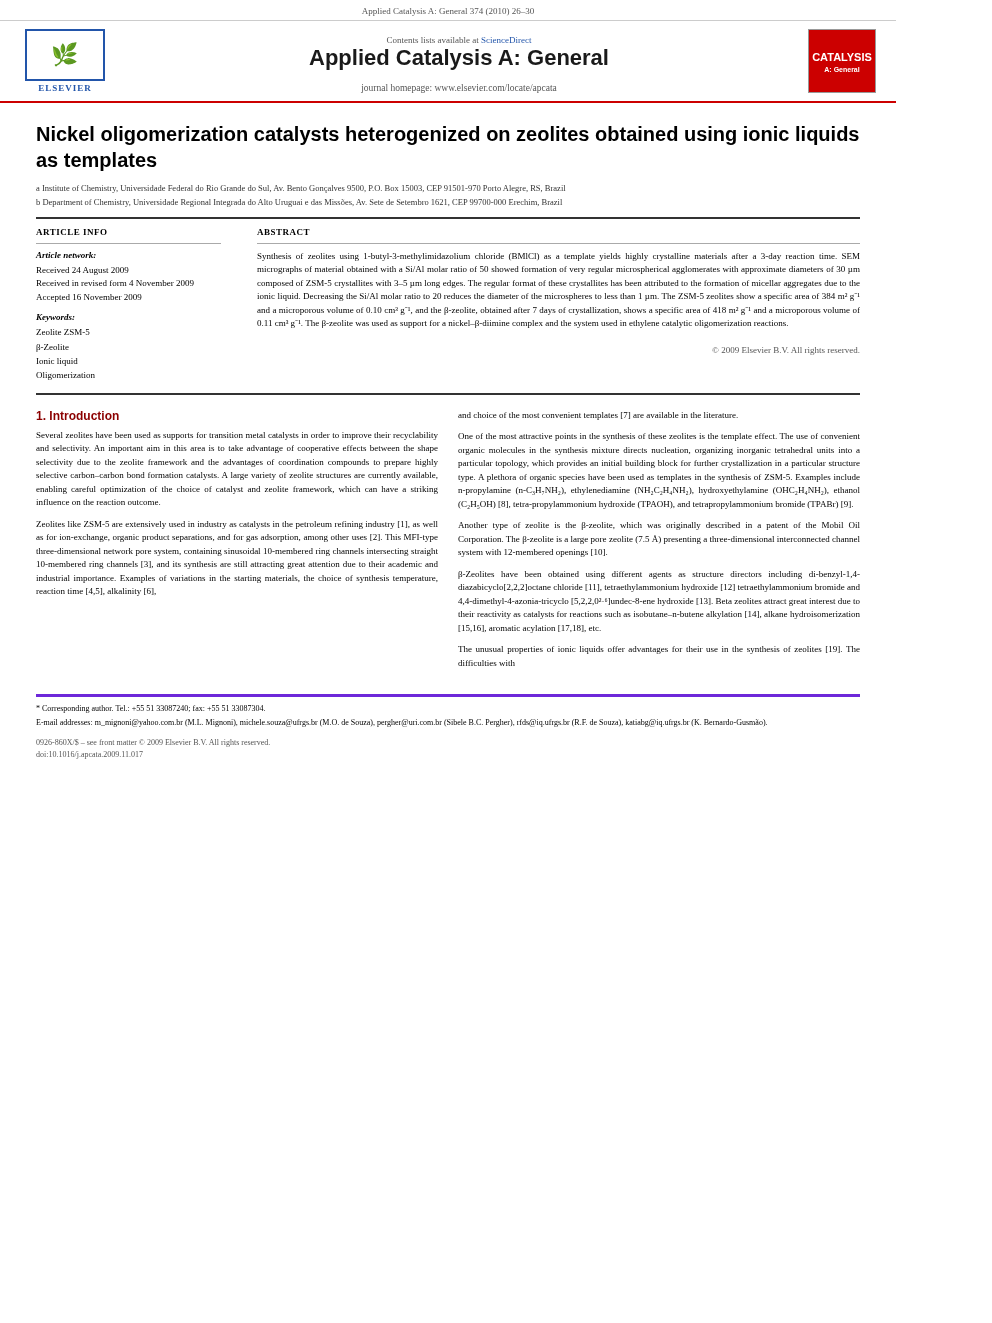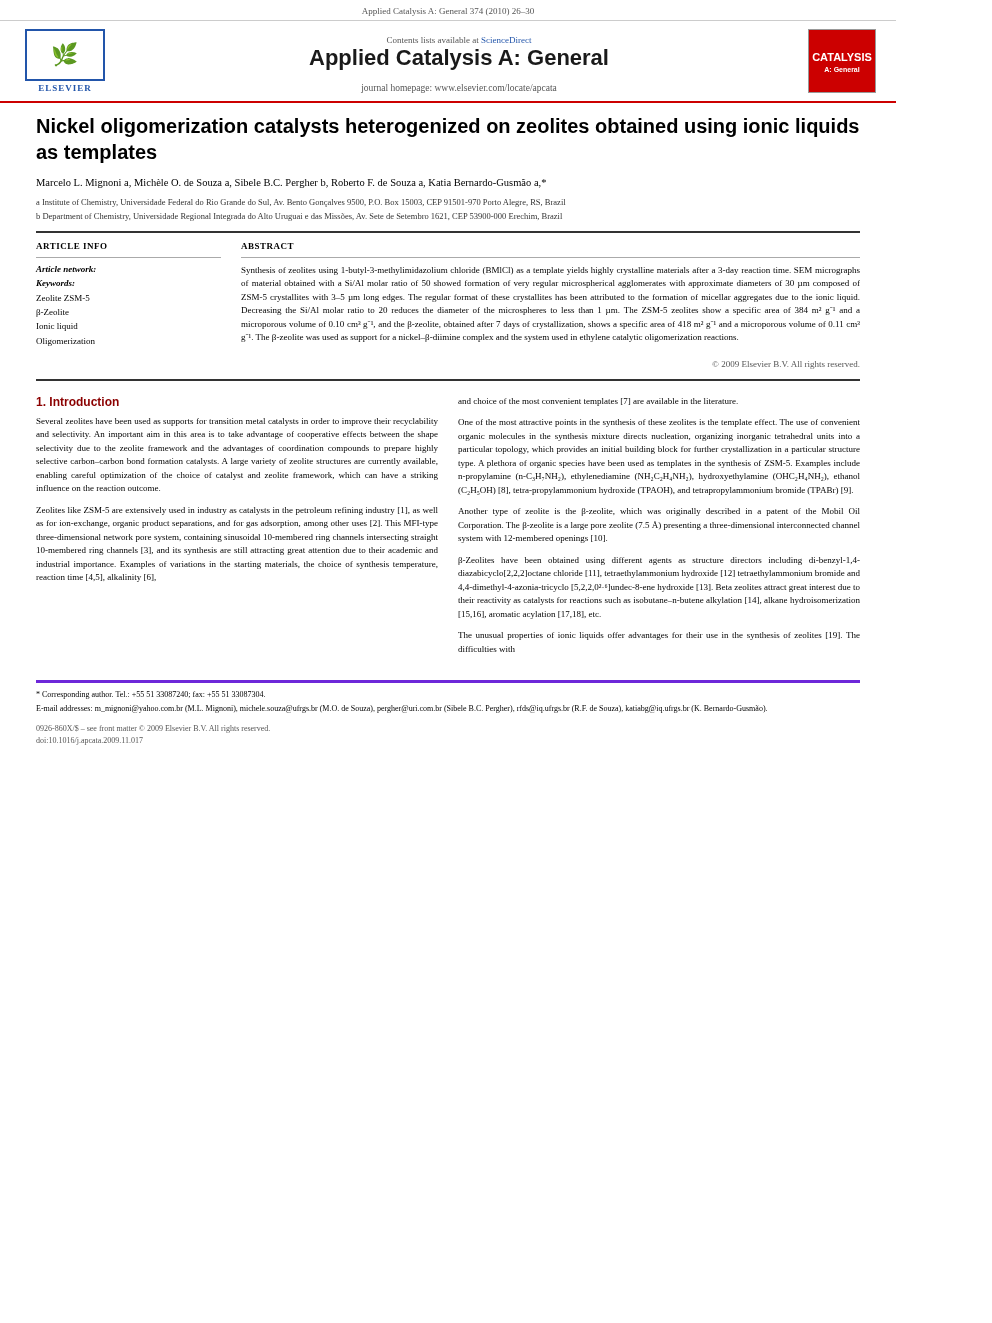--- a/index.html
+++ b/index.html
@@ -128,21 +128,21 @@
     .article-container {
       padding: 10px 36px 20px 36px;
     }
     .article-title {
       font-size: 20px;
       font-weight: bold;
       color: #000;
       font-family: Arial, Helvetica, sans-serif;
       line-height: 1.3;
       margin-bottom: 10px;
-      margin-top: 0;
+      margin-top: 8px;
     }
     .article-authors {
       font-size: 10.5px;
       color: #000;
       margin-bottom: 6px;
       line-height: 1.5;
     }
     .affiliations {
       font-size: 8.5px;
       color: #333;
@@ -159,21 +159,21 @@
       margin: 6px 0;
     }
     .divider-bold {
       border: none;
       border-top: 2px solid #333;
       margin: 4px 0;
     }
     
     .two-col {
       display: flex;
-      gap: 20px;
+      gap: 36px;
       margin-top: 8px;
     }
     .left-col {
       width: 185px;
       flex-shrink: 0;
     }
     .right-col {
       flex: 1;
     }
     .section-title {
@@ -305,37 +305,39 @@
     <div class="journal-thumb">
       <div class="journal-thumb-title">CATALYSIS</div>
       <div class="journal-thumb-sub">A: General</div>
     </div>
   </div>
 
   <div class="article-container">
 
     <div class="article-title">Nickel oligomerization catalysts heterogenized on zeolites obtained using ionic liquids as templates</div>
 
-    <div class="article-authors">
-      <span>Marcelo L. Mignoni a, Michèle O. de Souza a, Sibele B.C. Pergher b, Roberto F. de Souza a, Katia Bernardo-Gusmão a,*</span>
-    </div>
 
     <div class="affiliations">
       <div class="affil-line">a Institute of Chemistry, Universidade Federal do Rio Grande do Sul, Av. Bento Gonçalves 9500, P.O. Box 15003, CEP 91501-970 Porto Alegre, RS, Brazil</div>
-      <div class="affil-line">b Department of Chemistry, Universidade Regional Integrada do Alto Uruguai e das Missões, Av. Sete de Setembro 1621, CEP 53900-000 Erechim, Brazil</div>
+      <div class="affil-line">b Department of Chemistry, Universidade Regional Integrada do Alto Uruguai e das Missões, Av. Sete de Setembro 1621, CEP 99700-000 Erechim, Brazil</div>
     </div>
 
     <hr class="divider-bold">
 
     <div class="two-col">
 
       <div class="left-col">
         <div class="section-title">ARTICLE INFO</div>
         <hr class="divider">
         <div class="article-info-label">Article network:</div>
+        <div class="article-info-date">
+          <div>Received 24 August 2009</div>
+          <div>Received in revised form 4 November 2009</div>
+          <div>Accepted 16 November 2009</div>
+        </div>
         <div class="keywords-label">Keywords:</div>
         <div class="keywords-list">
           <div>Zeolite ZSM-5</div>
           <div>β-Zeolite</div>
           <div>Ionic liquid</div>
           <div>Oligomerization</div>
         </div>
       </div>
 
       <div class="right-col">

